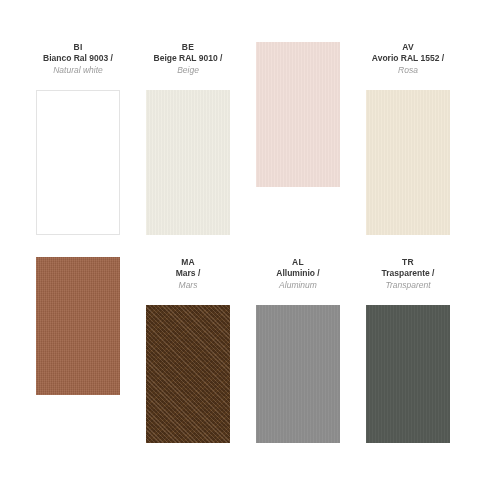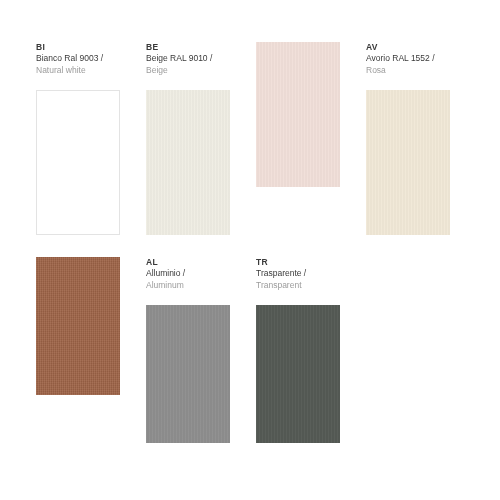--- a/index.html
+++ b/index.html
@@ -24,20 +24,21 @@
     background: #ffffff;
   }
 
   .swatch-row {
     position: absolute;
     left: 36px;
     width: 434px;
     display: flex;
     flex-direction: row;
     gap: 26px;
+    text-align: center;
   }
 
   #swatch-row-1 { top: 42px; }
   #swatch-row-2 { top: 257px; }
 
   .swatch-cell {
     width: 84px;
     display: flex;
     flex-direction: column;
   }
@@ -50,28 +51,29 @@
     font-size: 8.5px;
     font-weight: bold;
     color: #3a3a3a;
     letter-spacing: 0.25px;
     line-height: 11px;
     white-space: nowrap;
   }
 
   .swatch-name-it {
     font-size: 8.5px;
-    font-weight: normal;
+    font-weight: bold;
     color: #3a3a3a;
     line-height: 11.5px;
     white-space: nowrap;
   }
 
   .swatch-name-en {
     font-size: 8.5px;
+    font-style: italic;
     color: #9c9c9c;
     line-height: 11.5px;
     white-space: nowrap;
   }
 
   .swatch-chip {
     width: 84px;
     height: 145px;
     box-sizing: border-box;
     position: relative;
@@ -156,20 +158,28 @@
     </div>
 
   </div>
 
   <div class="swatch-row" id="swatch-row-2">
 
     <div class="swatch-cell">
       <div class="swatch-chip tex-weave" style="background-color: rgb(158, 99, 71);"></div>
     </div>
 
+    <div class="swatch-cell">
+      <div class="swatch-label-block">
+        <div class="swatch-code">MA</div>
+        <div class="swatch-name-it">Mars /</div>
+        <div class="swatch-name-en">Mars</div>
+      </div>
+      <div class="swatch-chip tex-grain" style="background-color: rgb(91, 58, 30);"></div>
+    </div>
 
     <div class="swatch-cell">
       <div class="swatch-label-block">
         <div class="swatch-code">AL</div>
         <div class="swatch-name-it">Alluminio /</div>
         <div class="swatch-name-en">Aluminum</div>
       </div>
       <div class="swatch-chip tex-soft" style="background-color: rgb(142, 142, 142);"></div>
     </div>
 

